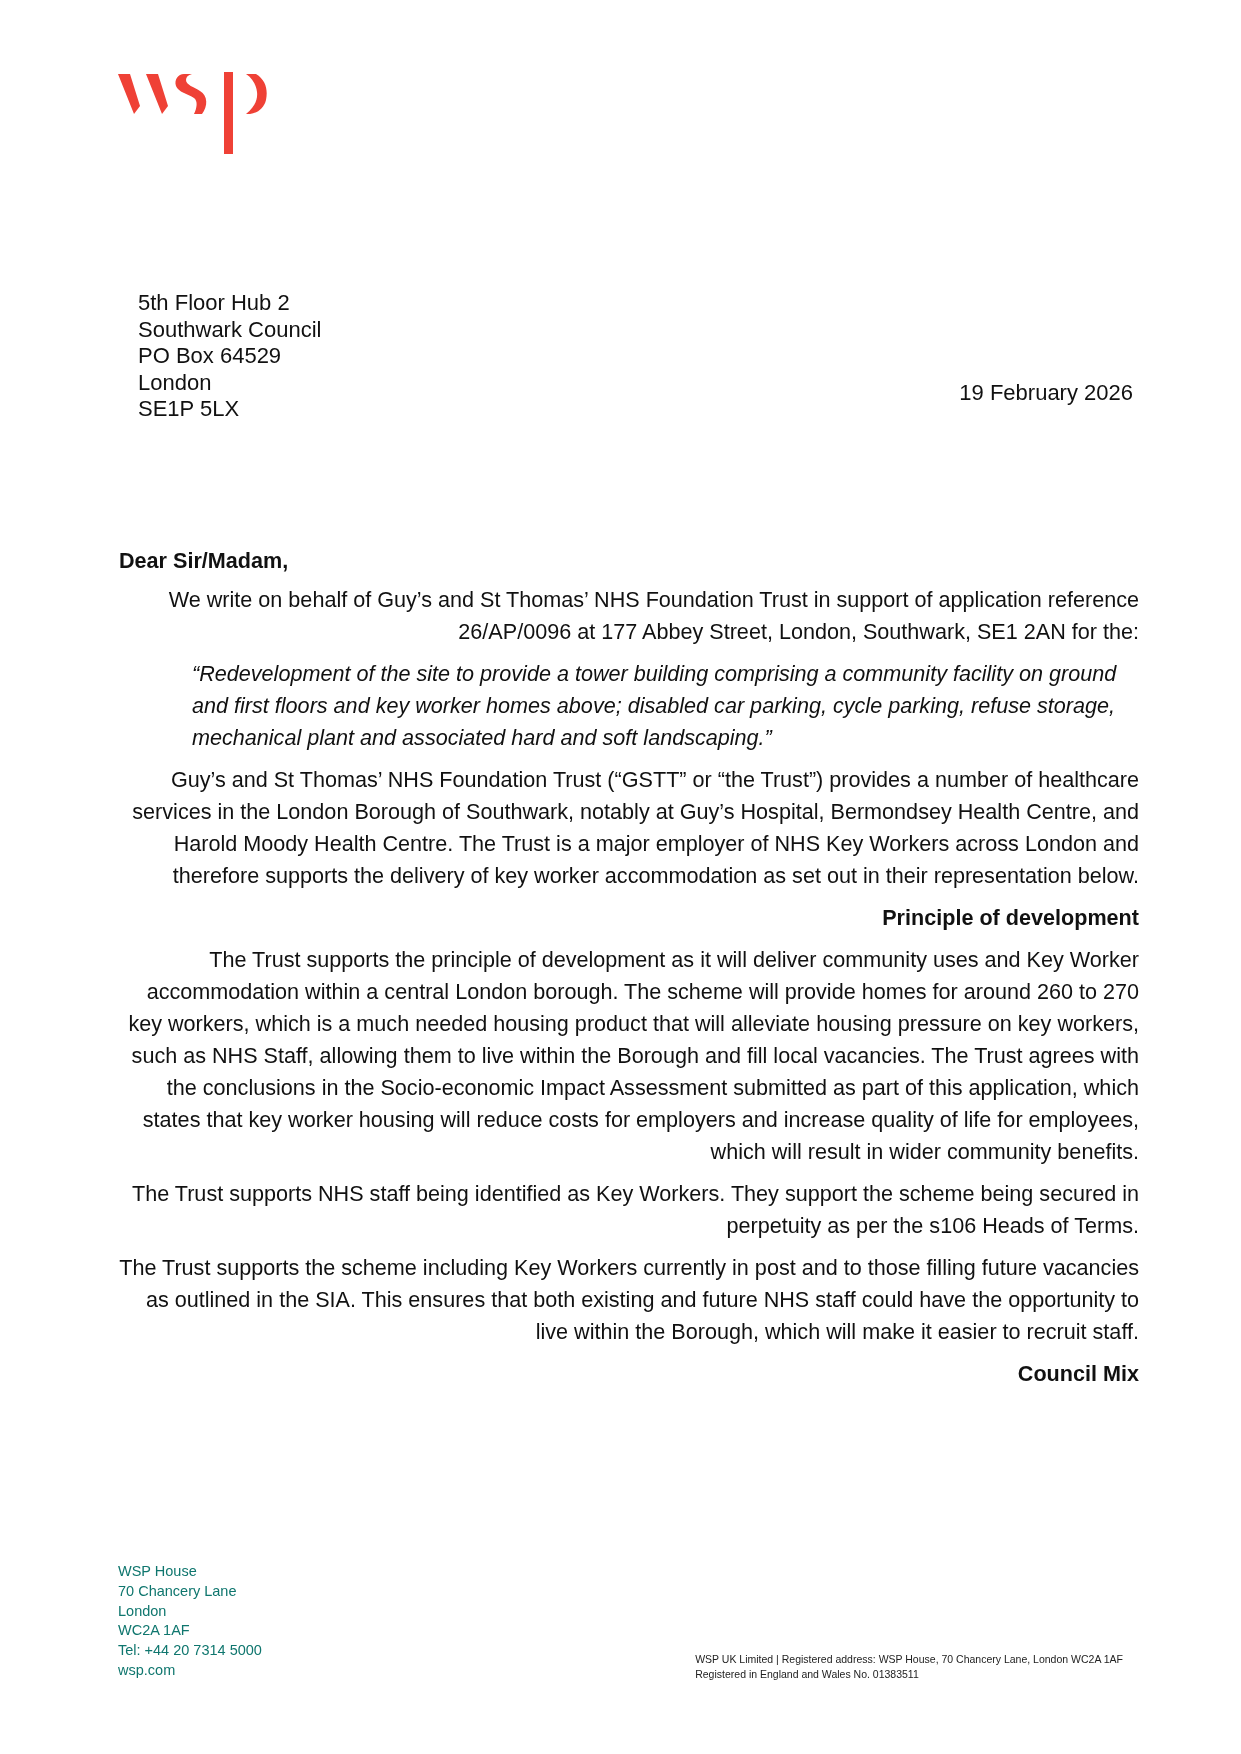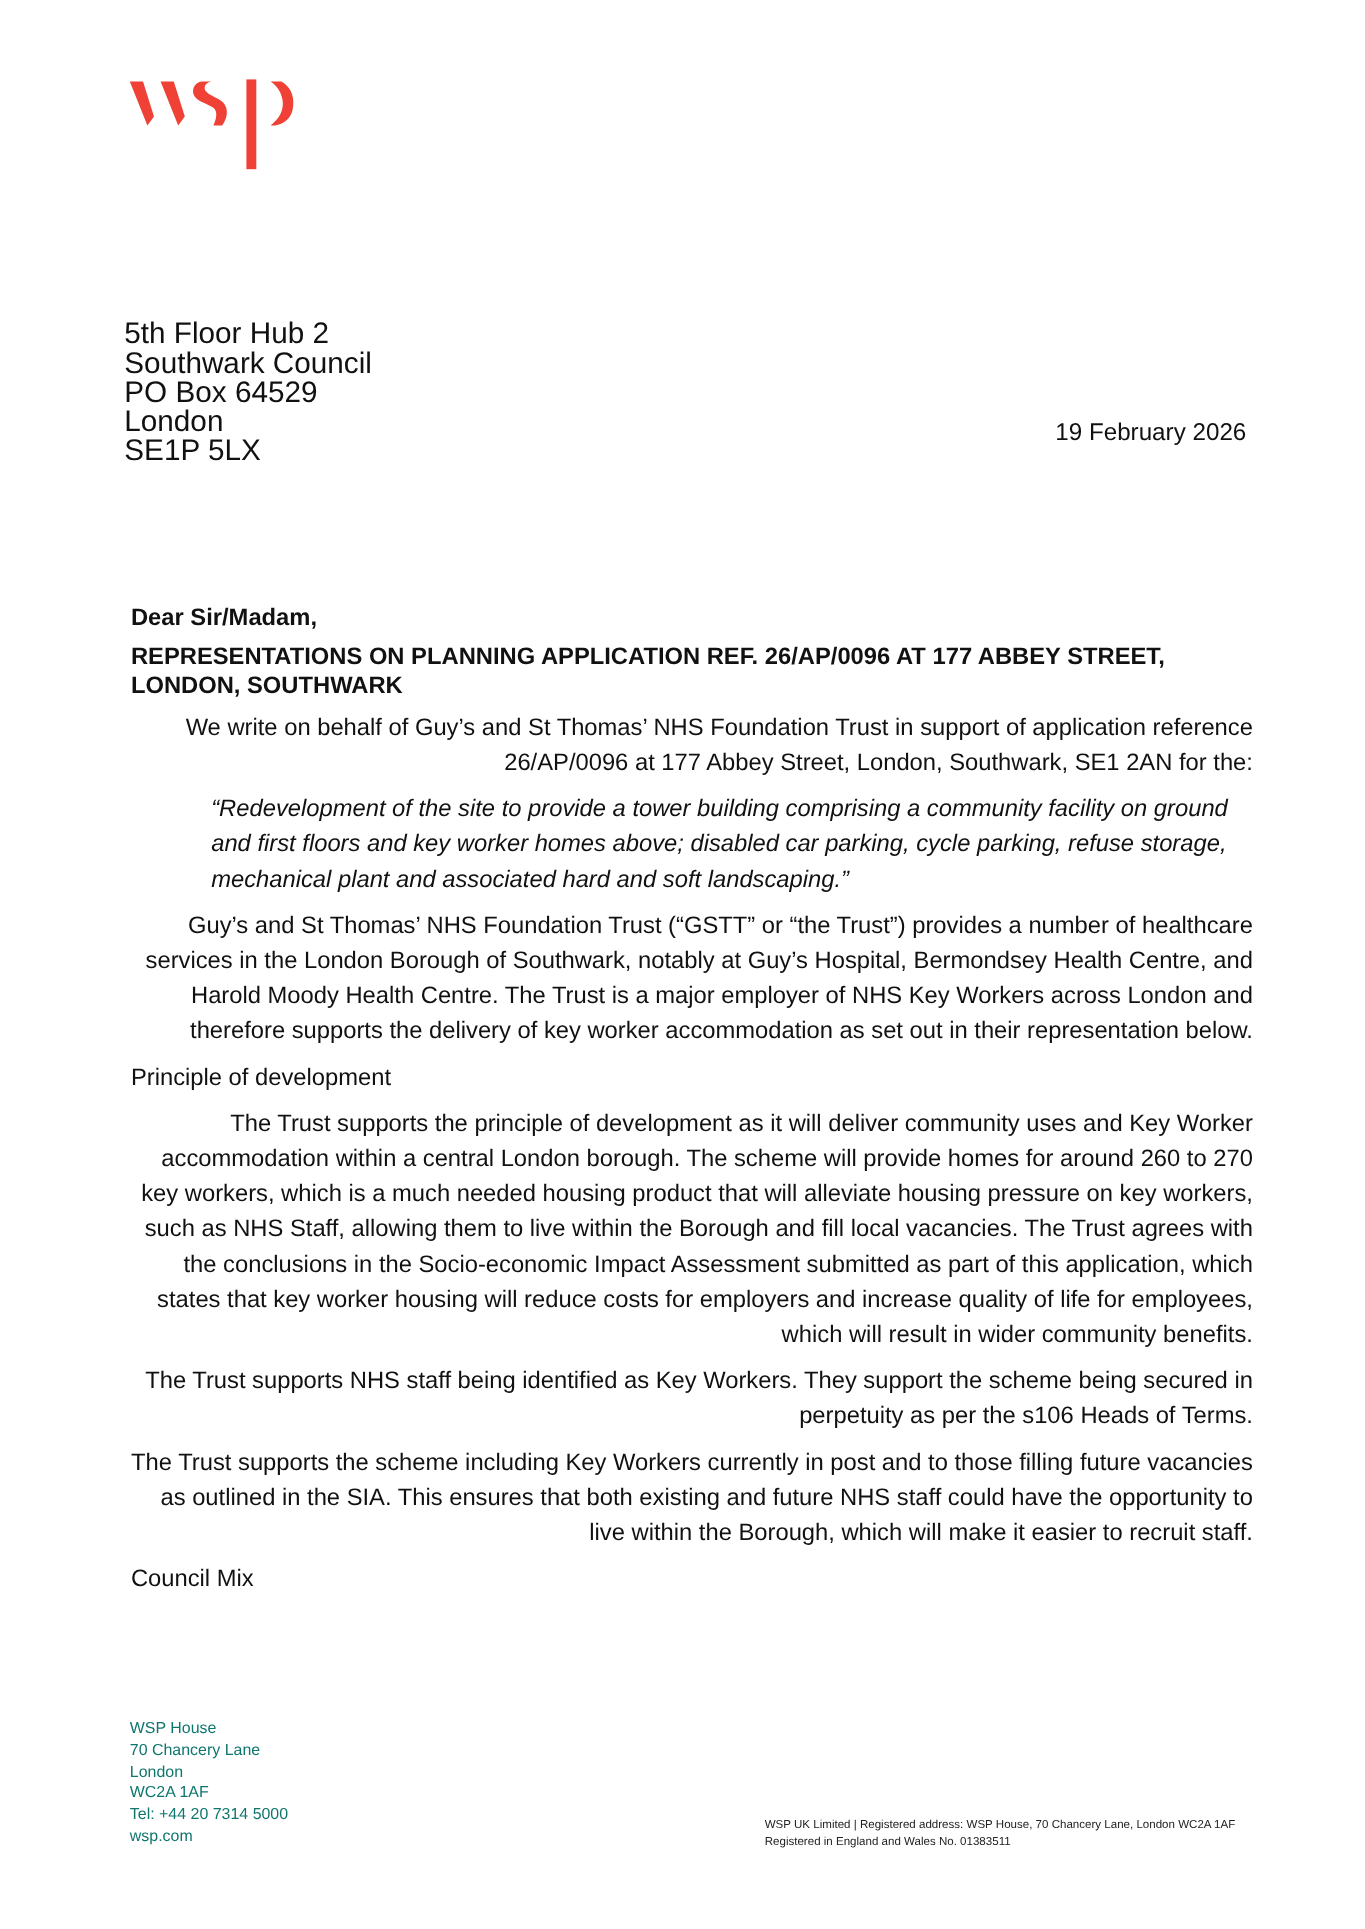--- a/index.html
+++ b/index.html
@@ -2,22 +2,22 @@
 <html><head>
   <meta charset="utf-8">
   <style>
     html, body { margin: 0; padding: 0; background: #ffffff; }
     body {
       width: 1241px; height: 1754px; position: relative; overflow: hidden;
       font-family: "Liberation Sans", sans-serif; color: #111111;
     }
     .logo { position: absolute; left: 118px; top: 72px; width: 162px; height: 82px; }
     .recipient {
-      position: absolute; left: 113px; top: 290px;
-      font-size: 27px; line-height: 26.5px;
+      position: absolute; left: 138px; top: 290px;
+      font-size: 22px; line-height: 26.5px;
     }
     .recipient div { white-space: nowrap; }
     .date {
       position: absolute; right: 108px; top: 380px;
       font-size: 22px; line-height: 26px; white-space: nowrap;
     }
     .body {
       position: absolute; left: 119px; top: 548px; width: 1020px;
       font-size: 21.6px;
     }
@@ -25,21 +25,21 @@
     .subject {
       font-weight: bold; font-size: 21.6px; line-height: 25.5px;
       margin: 0 0 10px 0;
     }
     .para { line-height: 32px; margin: 0 0 10px 0; text-align: right; }
     .quote {
       font-style: italic; line-height: 32px; margin: 0 0 10px 73px;
       width: 940px;
     }
     .section-heading {
-      font-weight: normal; line-height: 32px; margin: 0 0 10px 0;
+      font-weight: bold; line-height: 32px; margin: 0 0 10px 0; text-align: right;
     }
     .footer-address {
       position: absolute; left: 118px; top: 1562px;
       color: #0f766e; font-size: 14.5px; line-height: 19.8px;
     }
     .footer-legal {
       position: absolute; right: 118px; top: 1652px;
       font-size: 10.5px; line-height: 15px; text-align: left; color: #222222;
     }
   </style>
@@ -67,21 +67,20 @@
   <div>Southwark Council</div>
   <div>PO Box 64529</div>
   <div>London</div>
   <div>SE1P 5LX</div>
 </div>
 
 <div class="date">19 February 2026</div>
 
 <div class="body">
   <p class="salutation">Dear Sir/Madam,</p>
-  <p class="subject">REPRESENTATIONS ON PLANNING APPLICATION REF. 26/AP/0096 AT 177 ABBEY STREET, LONDON, SOUTHWARK</p>
   <p class="para">We write on behalf of Guy’s and St Thomas’ NHS Foundation Trust in support of application reference 26/AP/0096 at 177 Abbey Street, London, Southwark, SE1 2AN for the:</p>
   <p class="quote">“Redevelopment of the site to provide a tower building comprising a community facility on ground and first floors and key worker homes above; disabled car parking, cycle parking, refuse storage, mechanical plant and associated hard and soft landscaping.”</p>
   <p class="para">Guy’s and St Thomas’ NHS Foundation Trust (“GSTT” or “the Trust”) provides a number of healthcare services in the London Borough of Southwark, notably at Guy’s Hospital, Bermondsey Health Centre, and Harold Moody Health Centre. The Trust is a major employer of NHS Key Workers across London and therefore supports the delivery of key worker accommodation as set out in their representation below.</p>
 
   <p class="section-heading">Principle of development</p>
   <p class="para">The Trust supports the principle of development as it will deliver community uses and Key Worker accommodation within a central London borough. The scheme will provide homes for around 260 to 270 key workers, which is a much needed housing product that will alleviate housing pressure on key workers, such as NHS Staff, allowing them to live within the Borough and fill local vacancies. The Trust agrees with the conclusions in the Socio-economic Impact Assessment submitted as part of this application, which states that key worker housing will reduce costs for employers and increase quality of life for employees, which will result in wider community benefits.</p>
   <p class="para">The Trust supports NHS staff being identified as Key Workers. They support the scheme being secured in perpetuity as per the s106 Heads of Terms.</p>
   <p class="para">The Trust supports the scheme including Key Workers currently in post and to those filling future vacancies as outlined in the SIA. This ensures that both existing and future NHS staff could have the opportunity to live within the Borough, which will make it easier to recruit staff.</p>
 
   <p class="section-heading">Council Mix</p>

